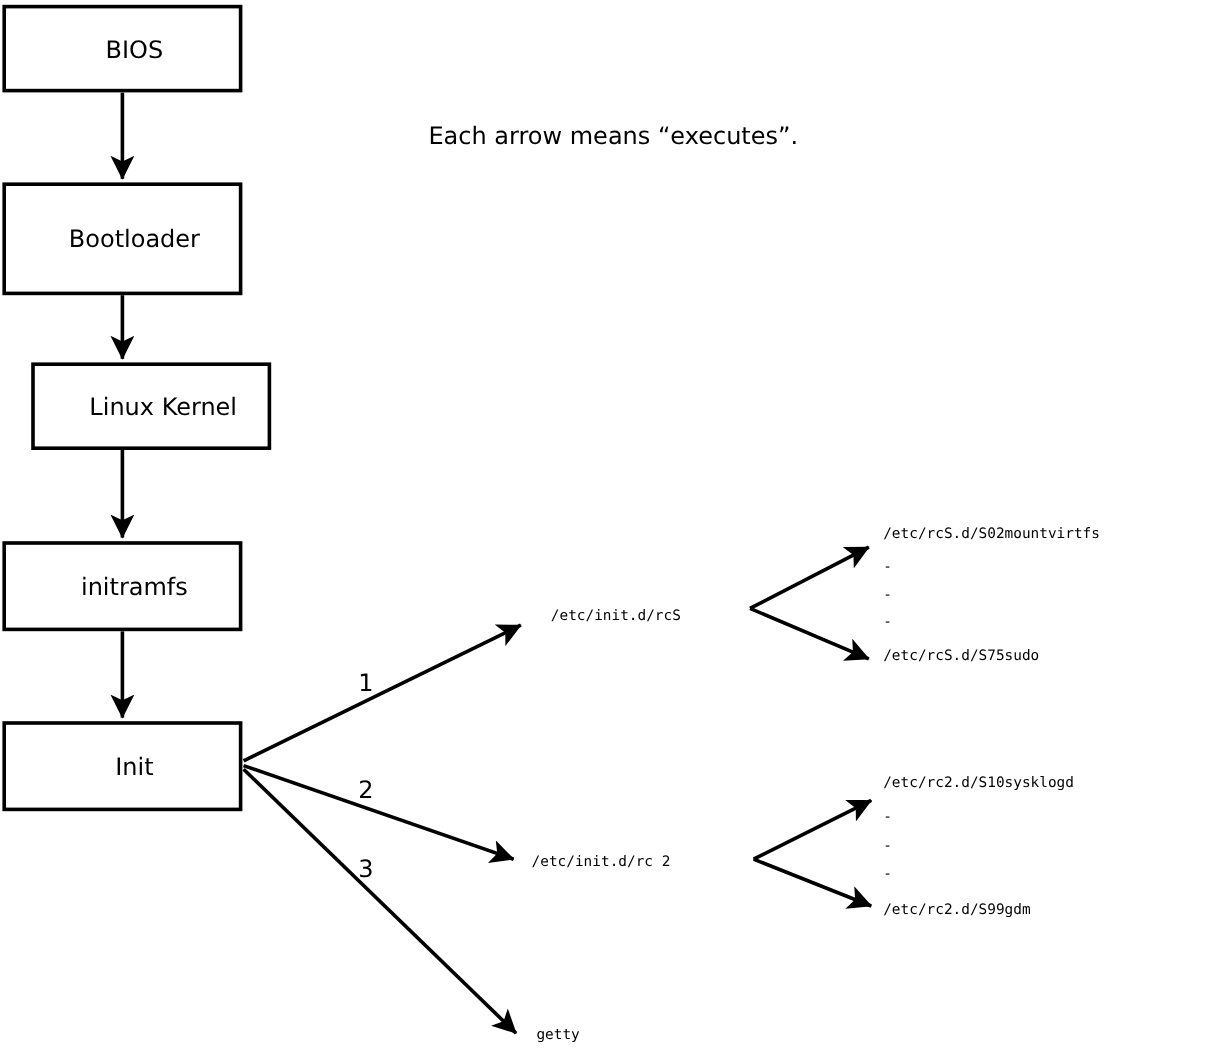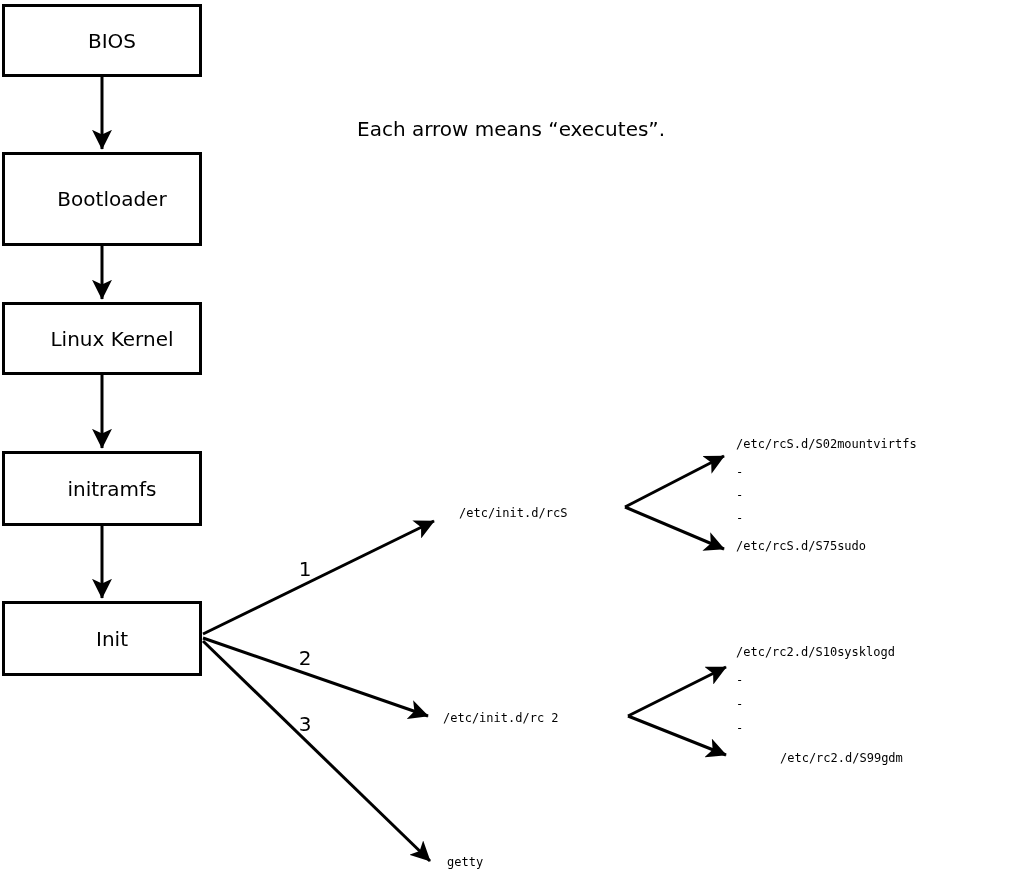--- a/index.html
+++ b/index.html
@@ -82,25 +82,25 @@
     <line x1="203" y1="638" x2="428" y2="716" marker-end="url(#ah)"></line>
     <line x1="203" y1="641" x2="430" y2="861" marker-end="url(#ah)"></line>
 
     <line x1="625" y1="507" x2="724" y2="456" marker-end="url(#ah)"></line>
     <line x1="625" y1="507" x2="724" y2="549" marker-end="url(#ah)"></line>
 
     <line x1="628" y1="716" x2="726" y2="667" marker-end="url(#ah)"></line>
     <line x1="628" y1="716" x2="726" y2="755" marker-end="url(#ah)"></line>
   </svg>
 
-  <div class="note" style="left:357px; top:129px;text-align:right;">Each arrow means “executes”.</div>
+  <div class="note" style="left:357px; top:113px;text-align:right;">Each arrow means “executes”.</div>
 
   <div class="node-box" style="top:4px;   height:73px;">BIOS</div>
   <div class="node-box" style="top:152px; height:94px;">Bootloader</div>
-  <div class="node-box" style="top:302px; height:73px;">Linux Kernel</div>
+  <div class="node-box" style="top:302px; height:73px;margin-left:24px;">Linux Kernel</div>
   <div class="node-box" style="top:601px; height:75px;">Init</div>
   <div class="node-box" style="top:451px; height:75px;">initramfs</div>
 
   <div class="branch-num" style="left:305px; top:569px;">1</div>
   <div class="branch-num" style="left:305px; top:658px;">2</div>
   <div class="branch-num" style="left:305px; top:724px;">3</div>
 
   <div class="mono" style="left:447px; top:513px;margin-left:12px;">/etc/init.d/rcS</div>
   <div class="mono" style="left:443px; top:718px;">/etc/init.d/rc 2</div>
   <div class="mono" style="left:447px; top:862px;">getty</div>
@@ -108,15 +108,15 @@
   <div class="mono" style="left:736px; top:444px;">/etc/rcS.d/S02mountvirtfs</div>
   <div class="mono" style="left:736px; top:472px;">-</div>
   <div class="mono" style="left:736px; top:495px;">-</div>
   <div class="mono" style="left:736px; top:518px;">-</div>
   <div class="mono" style="left:736px; top:546px;">/etc/rcS.d/S75sudo</div>
 
   <div class="mono" style="left:736px; top:652px;">/etc/rc2.d/S10sysklogd</div>
   <div class="mono" style="left:736px; top:680px;">-</div>
   <div class="mono" style="left:736px; top:704px;">-</div>
   <div class="mono" style="left:736px; top:728px;">-</div>
-  <div class="mono" style="left:736px; top:758px;margin-left:44px;">/etc/rc2.d/S99gdm</div>
+  <div class="mono" style="left:736px; top:758px;">/etc/rc2.d/S99gdm</div>
 
 </div>
 
 </body></html>

